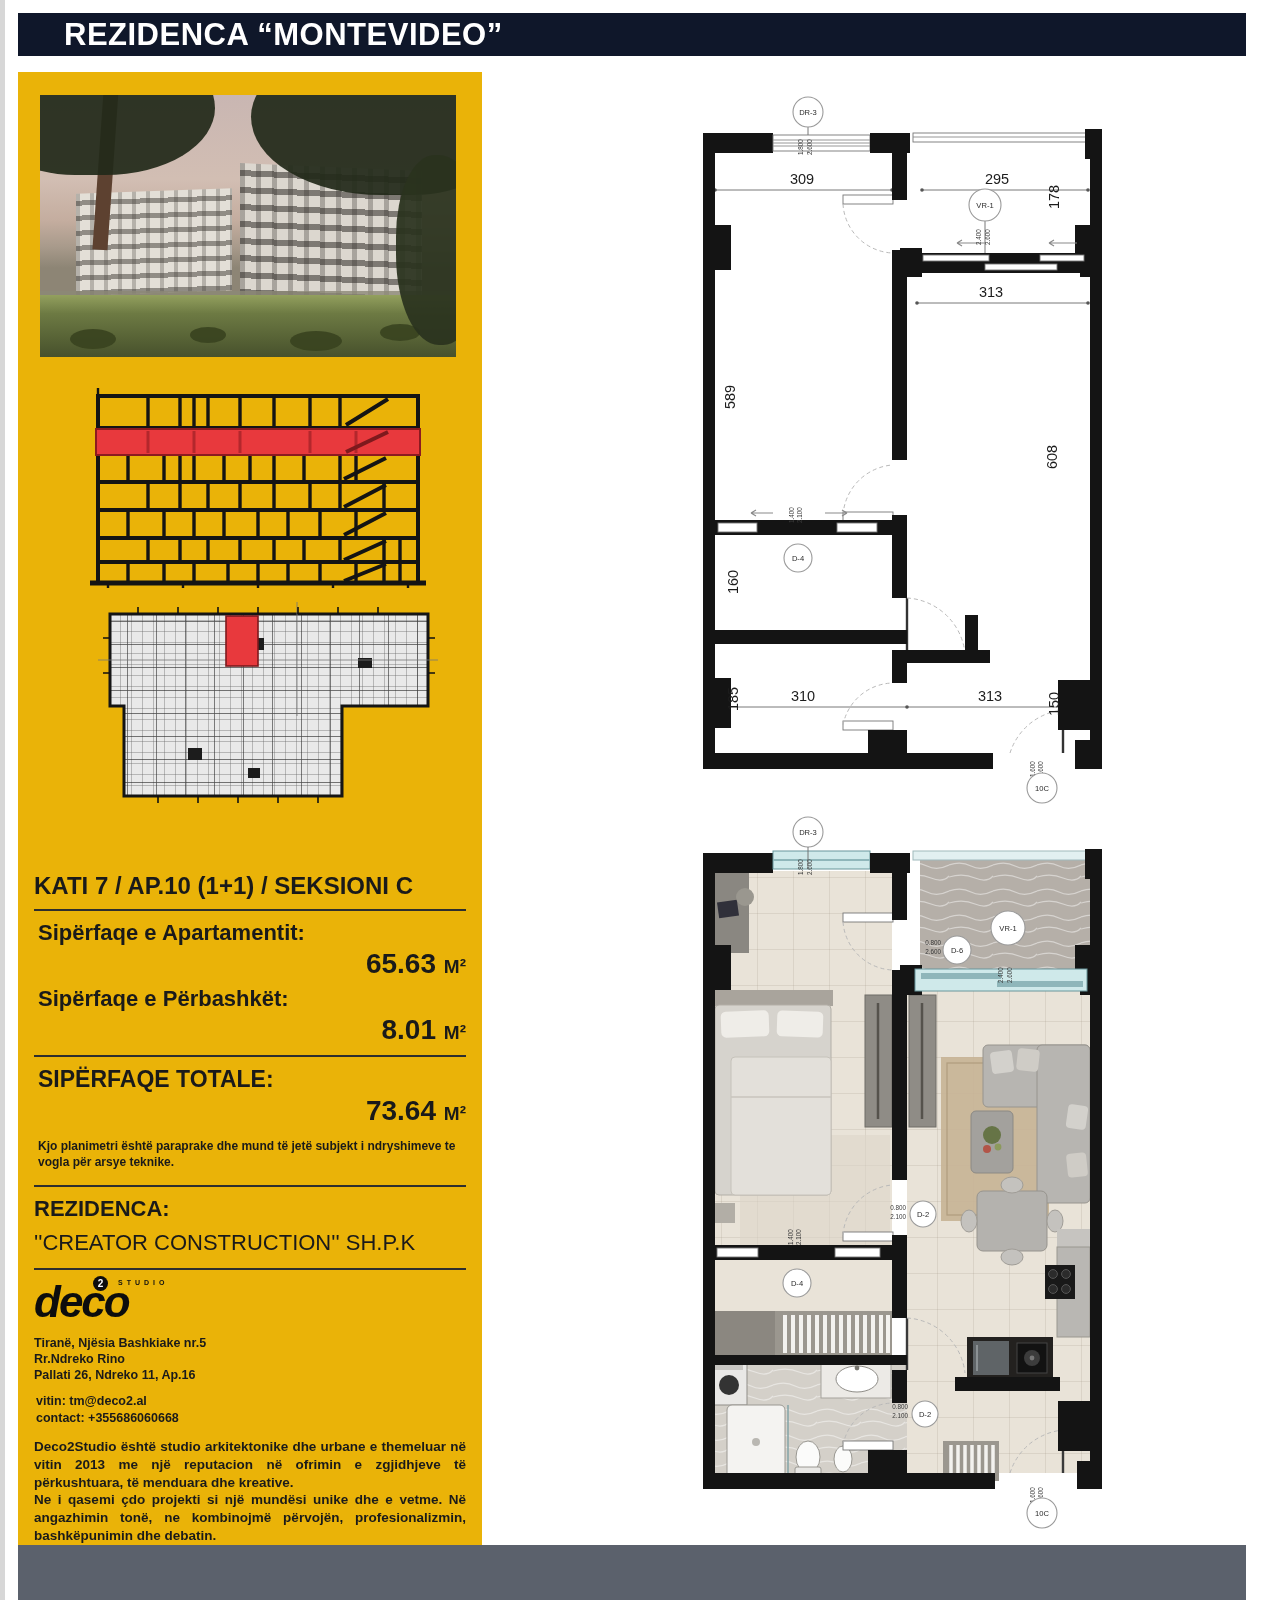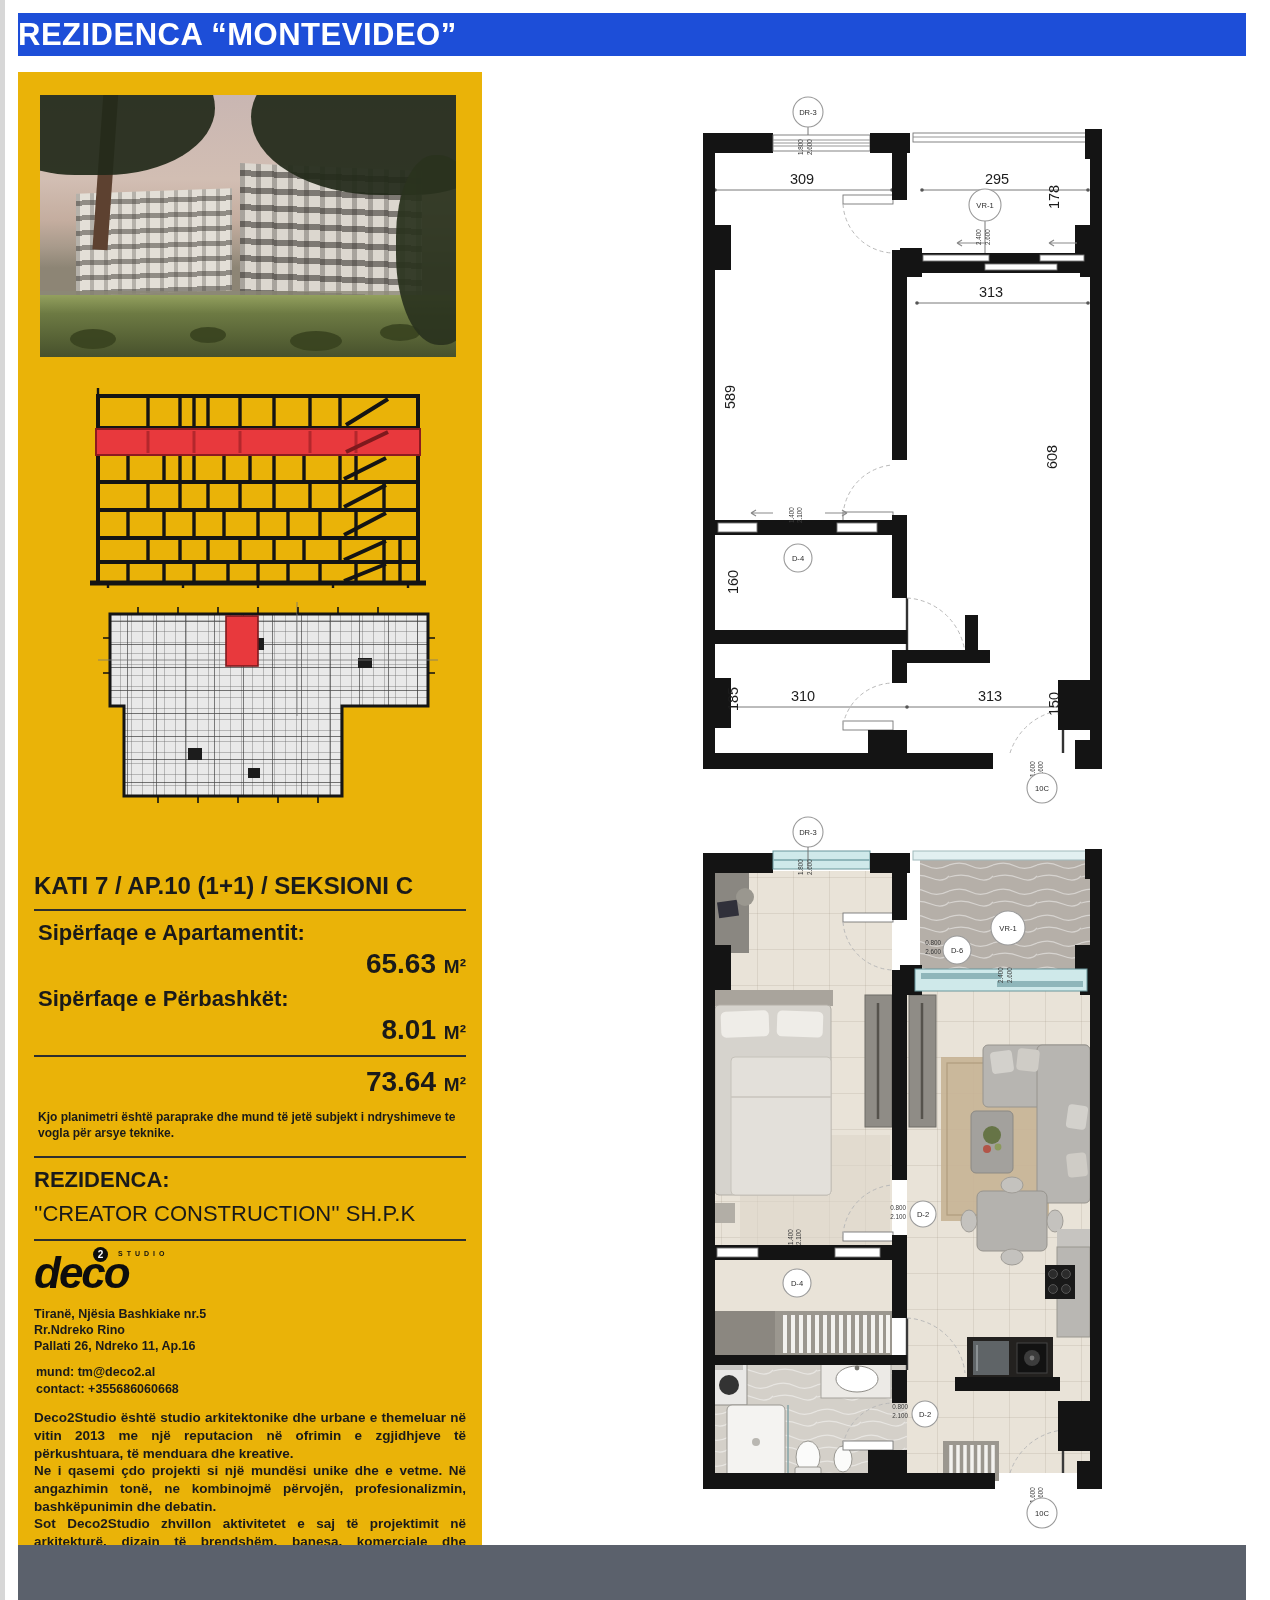--- a/index.html
+++ b/index.html
@@ -2,22 +2,22 @@
 <html><head>
 <meta charset="utf-8">
 <style>
   html,body{margin:0;padding:0;}
   body{
     width:1270px;height:1600px;position:relative;background:#ffffff;
     font-family:"Liberation Sans","DejaVu Sans",sans-serif;color:#1a1a1a;overflow:hidden;
   }
   .edge-strip{position:absolute;left:0;top:0;width:5px;height:1600px;background:#d7d7d7;}
   .header-bar{
-    position:absolute;left:18px;top:13px;width:1228px;height:43px;background:#1d4ed8;
-    display:flex;align-items:center;box-sizing:border-box;
+    position:absolute;left:18px;top:13px;width:1228px;height:43px;background:#0f172a;
+    display:flex;align-items:center;padding-left:46px;box-sizing:border-box;
   }
   .header-bar h1{margin:0;font-size:31px;font-weight:700;color:#ffffff;letter-spacing:.5px;}
   .footer-bar{position:absolute;left:18px;top:1545px;width:1228px;height:55px;background:#5b616c;}
   .left-col{position:absolute;left:18px;top:72px;width:464px;height:1473px;background:#eab308;overflow:hidden;}
 
   
   .photo{position:absolute;left:22px;top:23px;width:416px;height:262px;overflow:hidden;
     background:linear-gradient(180deg,#c9b6b2 0%,#d2beb3 32%,#c4ad9f 48%,#a89a8b 58%,#8d8575 66%);}
   .bldg{position:absolute;}
   .bldg-l{left:36px;top:96px;width:156px;height:102px;background:#e3dfd7;transform:skewY(-2deg);
@@ -158,33 +158,34 @@
   </div>
 
   <div class="info">
     <p class="unit-title">KATI 7 / AP.10 (1+1) / SEKSIONI C</p>
     <hr class="rule">
     <p class="area-label">Sipërfaqe e Apartamentit:</p>
     <p class="area-value"><span>65.63</span> <span class="area-unit">M²</span></p>
     <p class="area-label">Sipërfaqe e Përbashkët:</p>
     <p class="area-value"><span>8.01</span> <span class="area-unit">M²</span></p>
     <hr class="rule">
+    <p class="total-label">SIPËRFAQE TOTALE:</p>
     <p class="area-value"><span>73.64</span> <span class="area-unit">M²</span></p>
     <p class="disclaimer">Kjo planimetri është paraprake dhe mund të jetë subjekt i ndryshimeve te vogla për arsye teknike.</p>
     <hr class="rule" style="margin-top:14px;">
     <p class="inv-label">REZIDENCA:</p>
     <p class="inv-name">''CREATOR CONSTRUCTION'' SH.P.K</p>
     <hr class="rule" style="margin-top:12px;">
     <div class="logo">
       <span class="logo-word">deco</span>
       <span class="logo-sup">2</span>
       <span class="logo-studio">STUDIO</span>
     </div>
     <p class="addr"><span>Tiranë, Njësia Bashkiake nr.5</span><br><span>Rr.Ndreko Rino</span><br><span>Pallati 26, Ndreko 11, Ap.16</span></p>
-    <p class="contact"><span>mund: tm@deco2.al</span><br><span>contact: +355686060668</span></p>
+    <p class="contact"><span>vitin: tm@deco2.al</span><br><span>contact: +355686060668</span></p>
     <p class="about">Deco2Studio është  studio arkitektonike dhe urbane e themeluar në vitin 2013 me një reputacion në ofrimin e zgjidhjeve të përkushtuara, të menduara dhe kreative.
 Ne i qasemi çdo projekti si një mundësi unike dhe e vetme. Në angazhimin tonë, ne kombinojmë përvojën, profesionalizmin, bashkëpunimin dhe debatin.
 Sot Deco2Studio zhvillon aktivitetet e saj të projektimit në arkitekturë, dizajn të brendshëm, banesa, komerciale dhe planifikim urban.</p>
   </div>
 </div>
 
 <div class="plan-top">
 <svg viewBox="0 0 430 720" width="430" height="720">
 
   <g class="dline">

